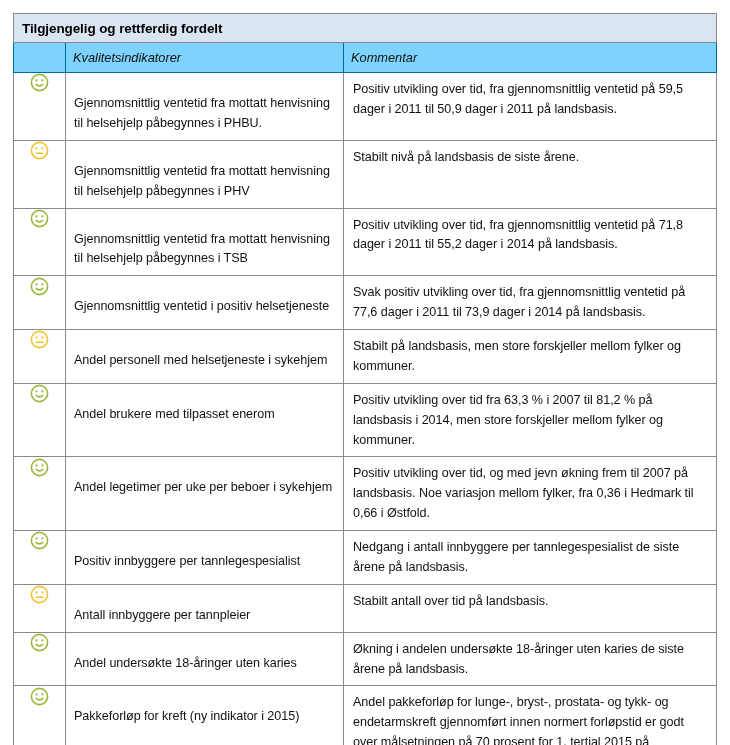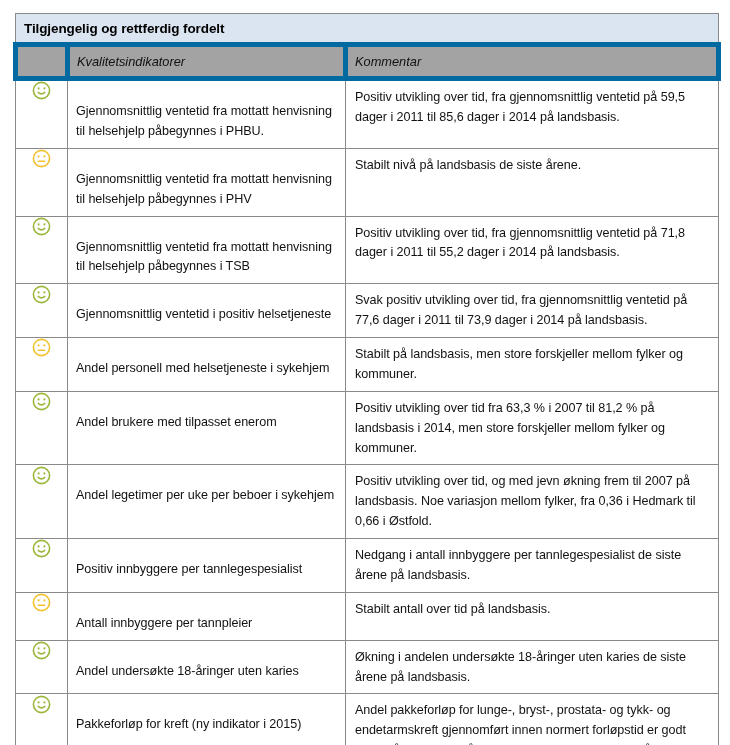--- a/index.html
+++ b/index.html
@@ -45,25 +45,25 @@
   .title-text {
     font-size: 13.5px;
     font-weight: bold;
     color: #000000;
     letter-spacing: -0.1px;
     line-height: 1.15;
   }
 
   
   tr.head-row td {
-    border: 5px solid #0369a1;
+    border: 1px solid #0369a1;
     padding: 4px 7px 5px 7px;
     height: 20px;
     vertical-align: middle;
-    background: #a3a3a3;
+    background: #7dd3fc;
   }
   .head-text {
     font-style: italic;
     font-size: 12.8px;
     color: #111111;
     line-height: 1.15;
   }
 
   
   tr.data-row td {
@@ -131,21 +131,21 @@
       </tr>
 
     <tr class="data-row">
           <td class="cell-icon"><span class="smiley"><svg width="19" height="19" viewBox="0 0 19 19" aria-hidden="true">
                 <circle cx="9.5" cy="9.5" r="8.1" fill="none" stroke="#9ab73c" stroke-width="1.6"></circle>
                 <circle cx="6.6" cy="7.4" r="1.05" fill="#9ab73c"></circle>
                 <circle cx="12.4" cy="7.4" r="1.05" fill="#9ab73c"></circle>
                 <path d="M6.2 11.4 Q9.5 14.4 12.8 11.4" fill="none" stroke="#9ab73c" stroke-width="1.5" stroke-linecap="round"></path>
               </svg></span></td>
           <td class="cell-ind"><span class="cell-text">Gjennomsnittlig ventetid fra mottatt henvisning  til helsehjelp påbegynnes i PHBU.</span></td>
-          <td class="cell-com"><span class="cell-text">Positiv utvikling over tid, fra gjennomsnittlig ventetid på 59,5 dager i 2011 til 85,6 dager i 2014 på landsbasis.</span></td>
+          <td class="cell-com"><span class="cell-text">Positiv utvikling over tid, fra gjennomsnittlig ventetid på 59,5 dager i 2011 til 50,9 dager i 2011 på landsbasis.</span></td>
         </tr>
         <tr class="data-row">
           <td class="cell-icon"><span class="smiley"><svg width="19" height="19" viewBox="0 0 19 19" aria-hidden="true">
                 <circle cx="9.5" cy="9.5" r="8.1" fill="none" stroke="#f2c12e" stroke-width="1.6"></circle>
                 <circle cx="6.6" cy="7.4" r="1.05" fill="#f2c12e"></circle>
                 <circle cx="12.4" cy="7.4" r="1.05" fill="#f2c12e"></circle>
                 <line x1="6.3" y1="12.2" x2="12.7" y2="12.2" stroke="#f2c12e" stroke-width="1.5" stroke-linecap="round"></line>
               </svg></span></td>
           <td class="cell-ind"><span class="cell-text">Gjennomsnittlig ventetid fra mottatt henvisning til helsehjelp påbegynnes i PHV</span></td>
           <td class="cell-com"><span class="cell-text">Stabilt nivå på landsbasis de siste årene.</span></td>

